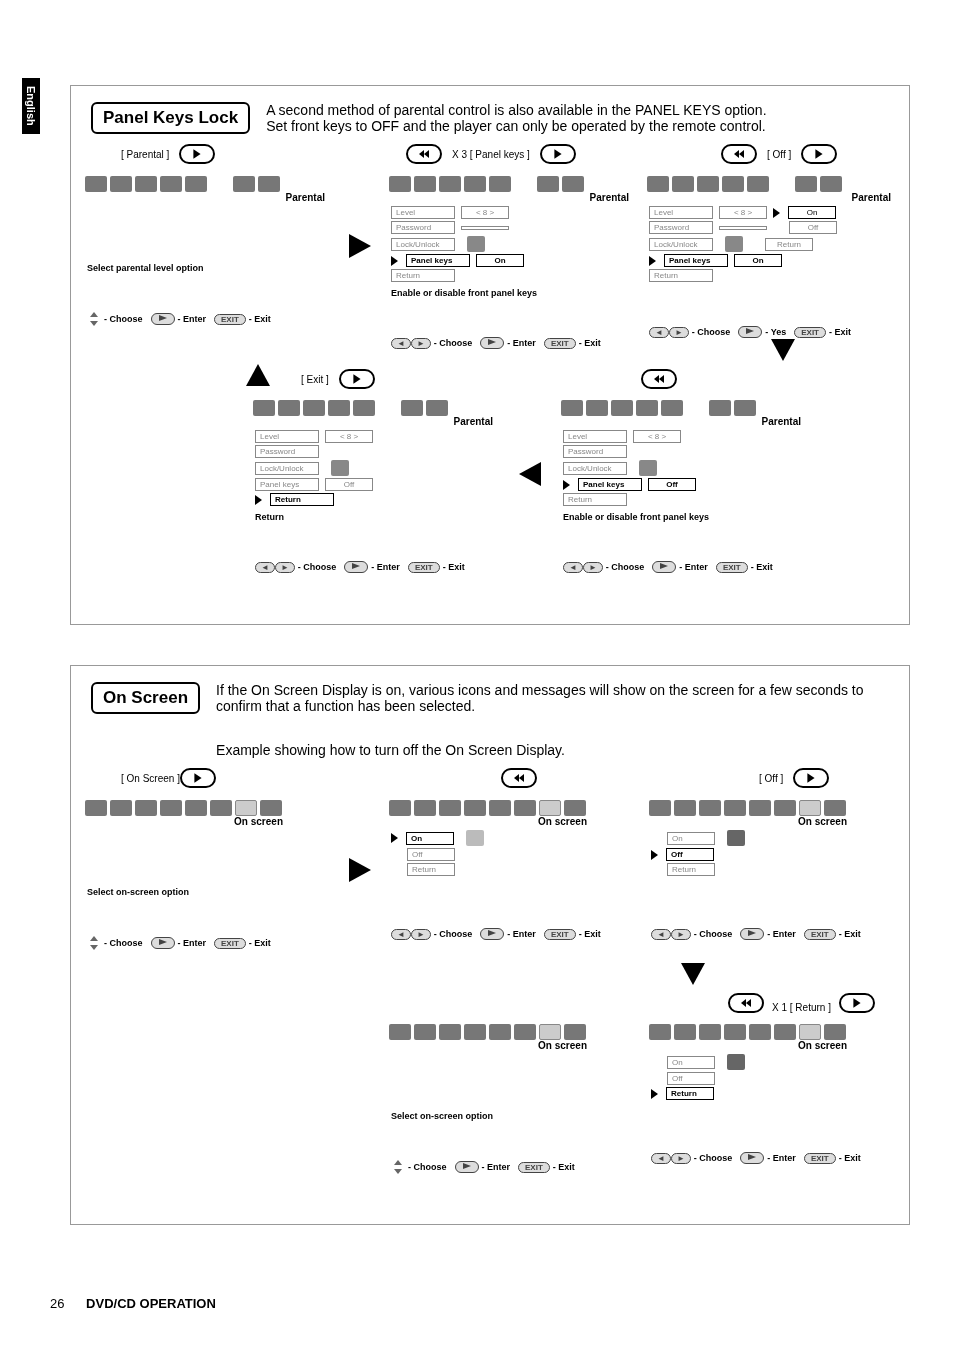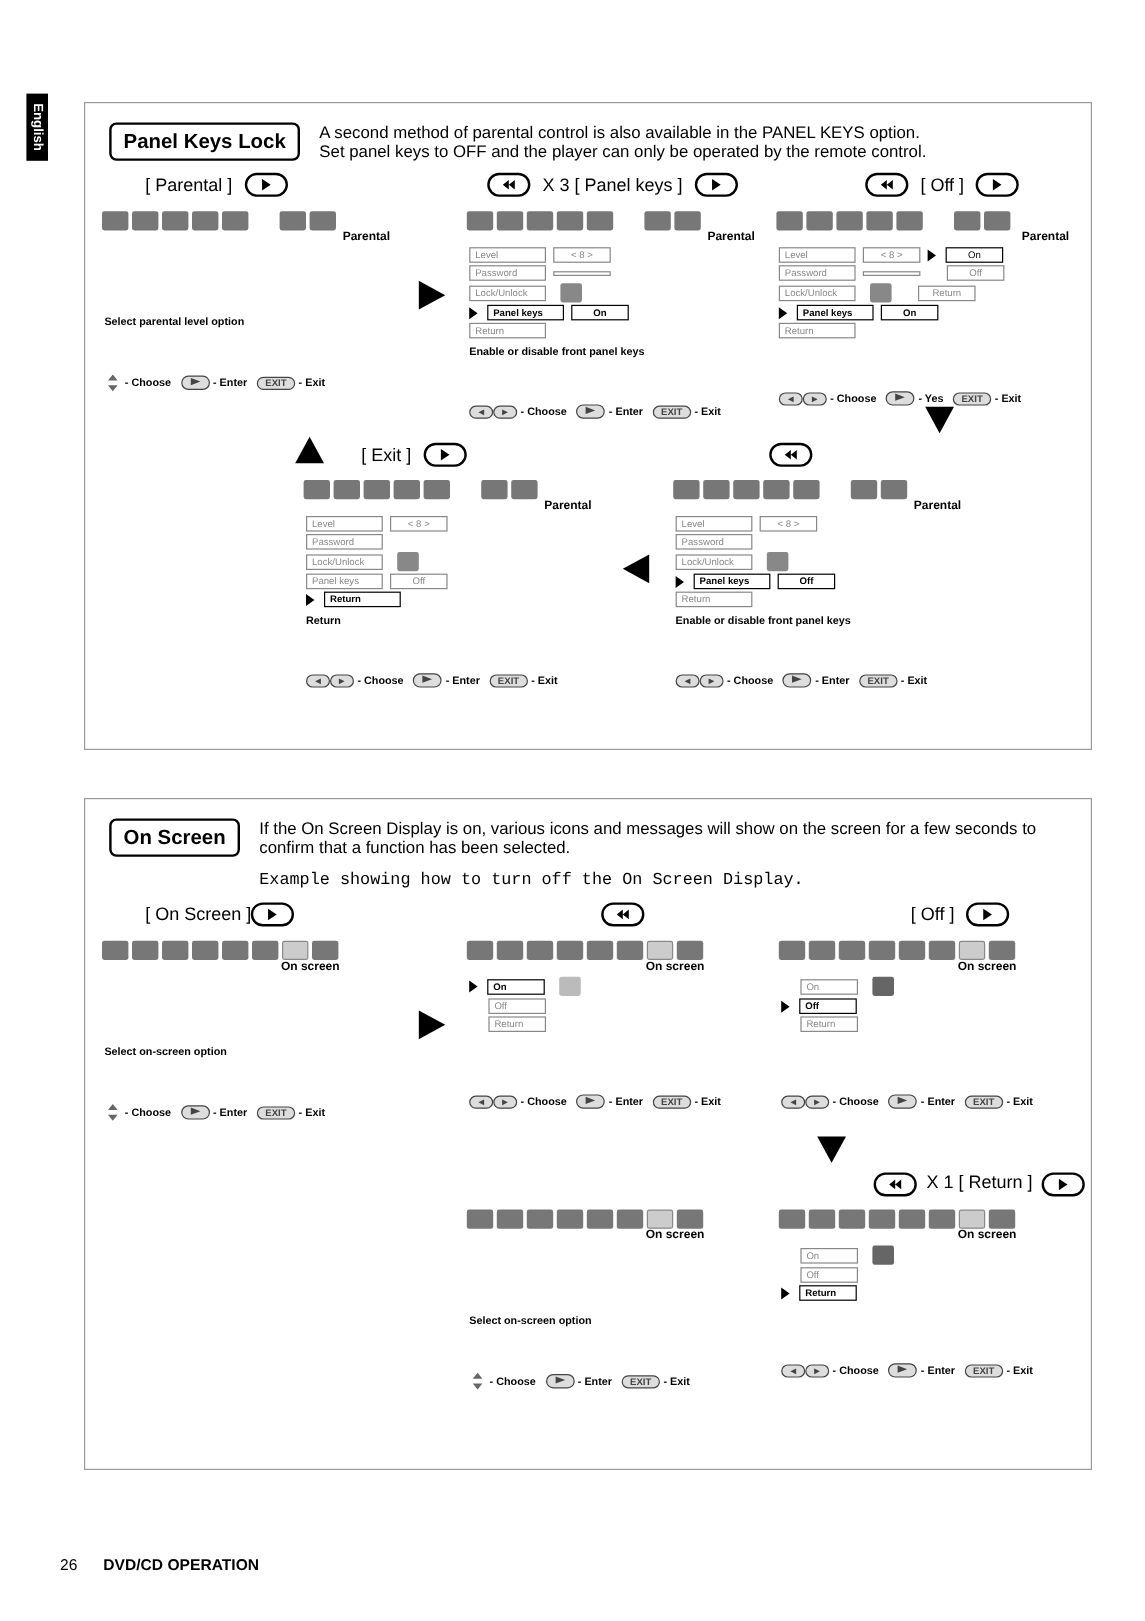--- a/index.html
+++ b/index.html
@@ -4,21 +4,21 @@
 <style>
 * { box-sizing: border-box; margin: 0; padding: 0; }
 body { width: 954px; height: 1351px; background: #fff; font-family: Arial, sans-serif; position: relative; color: #000; }
 .side-tab { position: absolute; left: 22px; top: 78px; background: #000; color: #fff; writing-mode: vertical-rl; text-orientation: mixed; padding: 8px 3px; font-size: 11px; font-weight: bold; }
 .page-frame { position: absolute; left: 70px; top: 85px; width: 840px; height: 540px; border: 1px solid #999; }
 .page-frame2 { position: absolute; left: 70px; top: 665px; width: 840px; height: 560px; border: 1px solid #999; }
 .section-title-box { display: inline-block; border: 2px solid #000; border-radius: 6px; padding: 4px 10px; font-size: 17px; font-weight: bold; background: #fff; }
 .section-desc { font-size: 14px; color: #000; }
 .header-row { display: flex; align-items: flex-start; gap: 16px; padding: 16px 20px 10px 20px; }
 .flow-area { position: relative; height: 440px; }
-.bracket-label { font-size: 15px; }
+.bracket-label { font-size: 10px; }
 .nav-btn { display: inline-flex; align-items: center; justify-content: center; border: 2px solid #000; border-radius: 12px; padding: 1px 10px; font-size: 12px; font-weight: bold; min-width: 36px; height: 20px; }
 .nav-btn svg { width: 12px; height: 12px; }
 .screen-panel { width: 260px; height: 140px; background: #fff; }
 .icons-bar { display: flex; gap: 3px; align-items: center; padding: 4px 6px 2px 6px; }
 .icons-bar .ico { width: 22px; height: 16px; background: #777; border-radius: 2px; }
 .icons-bar .slang { width: 20px; height: 16px; }
 .panel-sub { font-size: 10px; font-weight: bold; text-align: right; padding-right: 14px; margin-top: -2px; }
 .menu-area { padding: 3px 8px 2px 8px; display: flex; flex-direction: column; gap: 2px; }
 .menu-row { display: flex; gap: 6px; align-items: center; font-size: 8px; }
 .menu-cell { border: 1px solid #888; padding: 1px 4px; width: 64px; color: #888; background: #fff; }
@@ -47,21 +47,21 @@
 </head>
 <body>
 
 <div class="side-tab">English</div>
 
 <div class="page-frame">
   <div class="header-row">
     <div class="section-title-box">Panel Keys Lock</div>
     <div>
       <div class="section-desc">A second method of parental control is also available in the PANEL KEYS option.</div>
-      <div class="section-desc">Set panel keys to OFF and the player can only be operated by the remote control.</div>
+      <div class="section-desc">Set front keys to OFF and the player can only be operated by the remote control.</div>
     </div>
   </div>
 
   <div class="flow-area">
 
     <div class="pos" style="left:50px; top:0; display:flex; align-items:center; gap:10px;">
       <span class="bracket-label">[ Parental ]</span>
       <span class="nav-btn">
           <svg viewBox="0 0 10 10">
             <path d="M2 1 L8 5 L2 9 Z" fill="#000"></path>
@@ -381,21 +381,21 @@
     </div>
 
   </div>
 </div>
 
 <div class="page-frame2">
   <div class="header-row">
     <div class="section-title-box">On Screen</div>
     <div style="flex:1;">
       <div class="section-desc">If the On Screen Display is on, various icons and messages will show on the screen for a few seconds to confirm that a function has been selected.</div>
-      <div class="section-desc" style="margin-top:12px;font-family:Liberation Mono, monospace;">Example showing how to turn off the On Screen Display.</div>
+      <div class="section-desc" style="margin-top:28px;">Example showing how to turn off the On Screen Display.</div>
     </div>
   </div>
 
   <div class="flow-area" style="height:460px;">
 
     <div class="pos" style="left:50px; top:0; display:flex; align-items:center; gap:0;">
       <span class="bracket-label">[ On Screen ]</span>
       <span class="nav-btn">
           <svg viewBox="0 0 10 10">
             <path d="M2 1 L8 5 L2 9 Z" fill="#000"></path>
@@ -545,21 +545,21 @@
           </span>
         <span class="pill">
             <span class="cbtn">EXIT</span>
             <span>- Exit</span>
           </span>
       </div>
     </div>
 
     <div class="pos arrow-down-big" style="left:610px; top:195px;"></div>
 
-    <div class="pos" style="left:620px; top:225px; display:flex; align-items:flex-start; gap:8px;padding-left:37px;">
+    <div class="pos" style="left:620px; top:225px; display:flex; align-items:flex-end; gap:8px;padding-left:37px;">
       <span class="nav-btn">
           <svg viewBox="0 0 12 10">
             <path d="M6 1 L1 5 L6 9 Z M11 1 L6 5 L11 9 Z" fill="#000"></path>
           </svg>
         </span>
       <span class="bracket-label">X 1 [ Return ]</span>
       <span class="nav-btn">
           <svg viewBox="0 0 10 10">
             <path d="M2 1 L8 5 L2 9 Z" fill="#000"></path>
           </svg>

